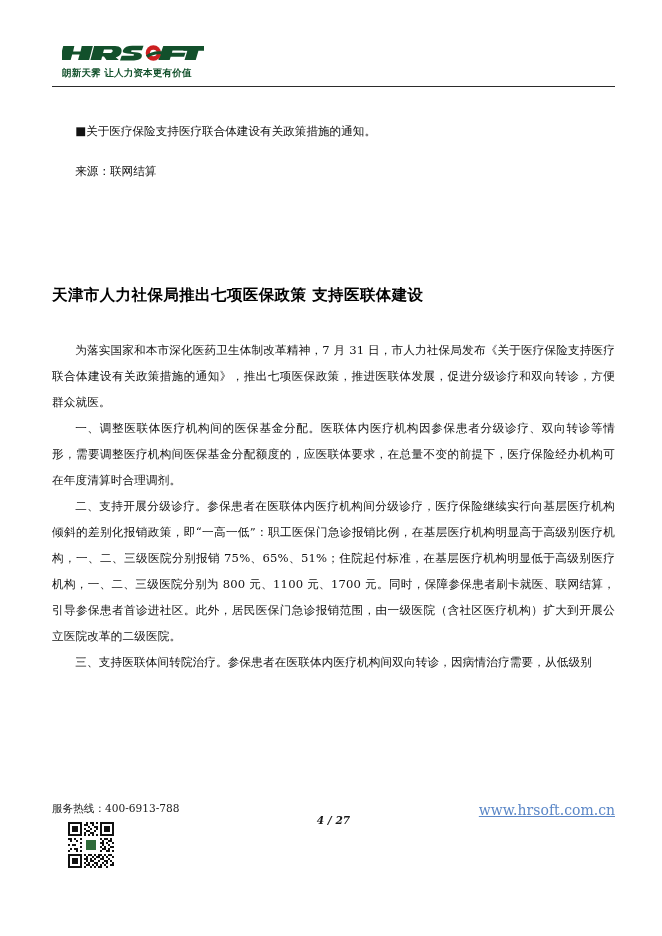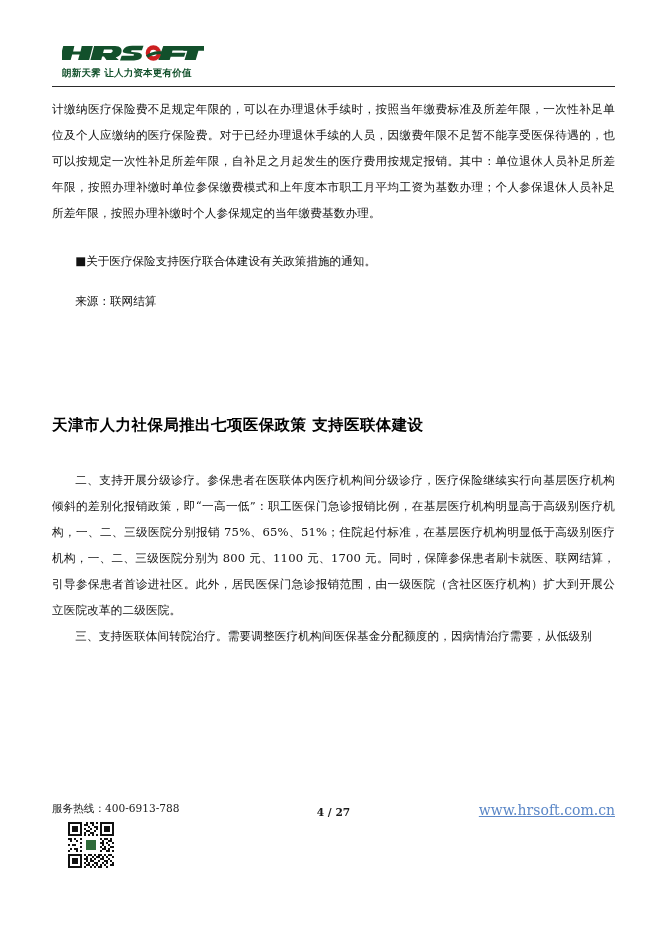--- a/index.html
+++ b/index.html
@@ -128,25 +128,26 @@
     left: 0;
     top: 0;
     font-size: 10.6px;
     color: #1a1a1a;
     white-space: nowrap;
   }
   .footer-page {
     position: absolute;
     left: 0;
     right: 0;
-    top: 4px;
+    top: 12px;
     text-align: center;
     font-size: 10.6px;
     font-weight: bold;
     color: #1a1a1a;
+    font-style: italic;
   }
   .footer-site {
     position: absolute;
     right: 0;
     top: 0;
     font-size: 14px;
     color: #5b87c7;
     white-space: nowrap;
   }
   .qr-wrap {
@@ -187,41 +188,42 @@
         </g>
       </svg>
       <span class="logo-tagline">朗新天霁 让人力资本更有价值</span>
     </div>
 
     <div class="header-rule"></div>
   </div>
 
   <div class="content">
 
-    <p class="body-text">计缴纳医疗保险费不足规定年限的，可以在办理退休手续时，按照当年缴费标准及所差年限，一次性补足单位及个人应缴纳的医疗保险费。对于已经办理退休手续的人员，因缴费年限不足暂不能享受医保待遇的，也可以按规定一次性补足所差年限，自补足之月起发生的医疗费用按规定报销。其中：单位退休人员补足所差年限，按照办理补缴时单位参保缴费模式和上年度本市职工月平均工资为基数办理；个人参保退休人员补足所差年限，按照办理补缴时个人参保规定的当年缴费基数办理。</p>
 
     <div class="para-gap-lg"></div>
 
     <p class="bullet-line">■关于医疗保险支持医疗联合体建设有关政策措施的通知。</p>
 
     <div class="para-gap-md"></div>
 
     <p class="source-line">来源：联网结算</p>
 
     <div style="height:96px"></div>
 
     <h1 class="section-heading">天津市人力社保局推出七项医保政策 支持医联体建设</h1>
 
     <div style="height:27px"></div>
 
-
+    <p class="body-text indent">为落实国家和本市深化医药卫生体制改革精神，7 月 31 日，市人力社保局发布《关于医疗保险支持医疗联合体建设有关政策措施的通知》，推出七项医保政策，推进医联体发展，促进分级诊疗和双向转诊，方便群众就医。</p>
+
+    <p class="body-text indent">一、调整医联体医疗机构间的医保基金分配。医联体内医疗机构因参保患者分级诊疗、双向转诊等情形，需要调整医疗机构间医保基金分配额度的，应医联体要求，在总量不变的前提下，医疗保险经办机构可在年度清算时合理调剂。</p>
 
     <p class="body-text indent">二、支持开展分级诊疗。参保患者在医联体内医疗机构间分级诊疗，医疗保险继续实行向基层医疗机构倾斜的差别化报销政策，即“一高一低”：职工医保门急诊报销比例，在基层医疗机构明显高于高级别医疗机构，一、二、三级医院分别报销 75%、65%、51%；住院起付标准，在基层医疗机构明显低于高级别医疗机构，一、二、三级医院分别为 800 元、1100 元、1700 元。同时，保障参保患者刷卡就医、联网结算，引导参保患者首诊进社区。此外，居民医保门急诊报销范围，由一级医院（含社区医疗机构）扩大到开展公立医院改革的二级医院。</p>
 
-    <p class="body-text indent">三、支持医联体间转院治疗。需要调整医疗机构间医保基金分配额度的，因病情治疗需要，从低级别</p>
+    <p class="body-text indent">三、支持医联体间转院治疗。参保患者在医联体内医疗机构间双向转诊，因病情治疗需要，从低级别</p>
   </div>
 
   <div class="footer">
     <div class="footer-row">
       <span class="footer-hotline">服务热线：400-6913-788</span>
       <span class="footer-page">4 / 27</span>
       <a class="footer-site" href="#">www.hrsoft.com.cn</a>
     </div>
   </div>
 

